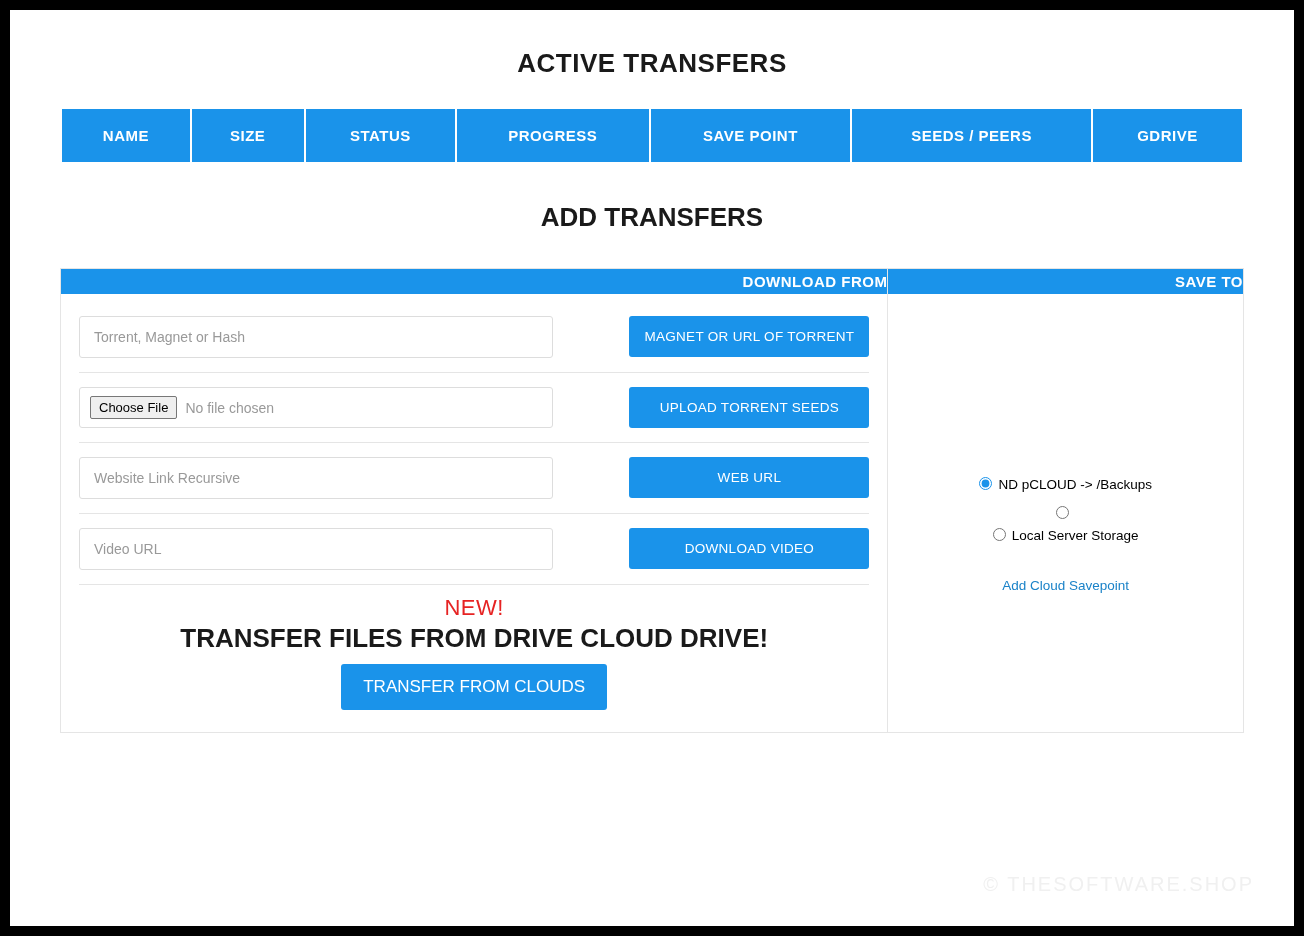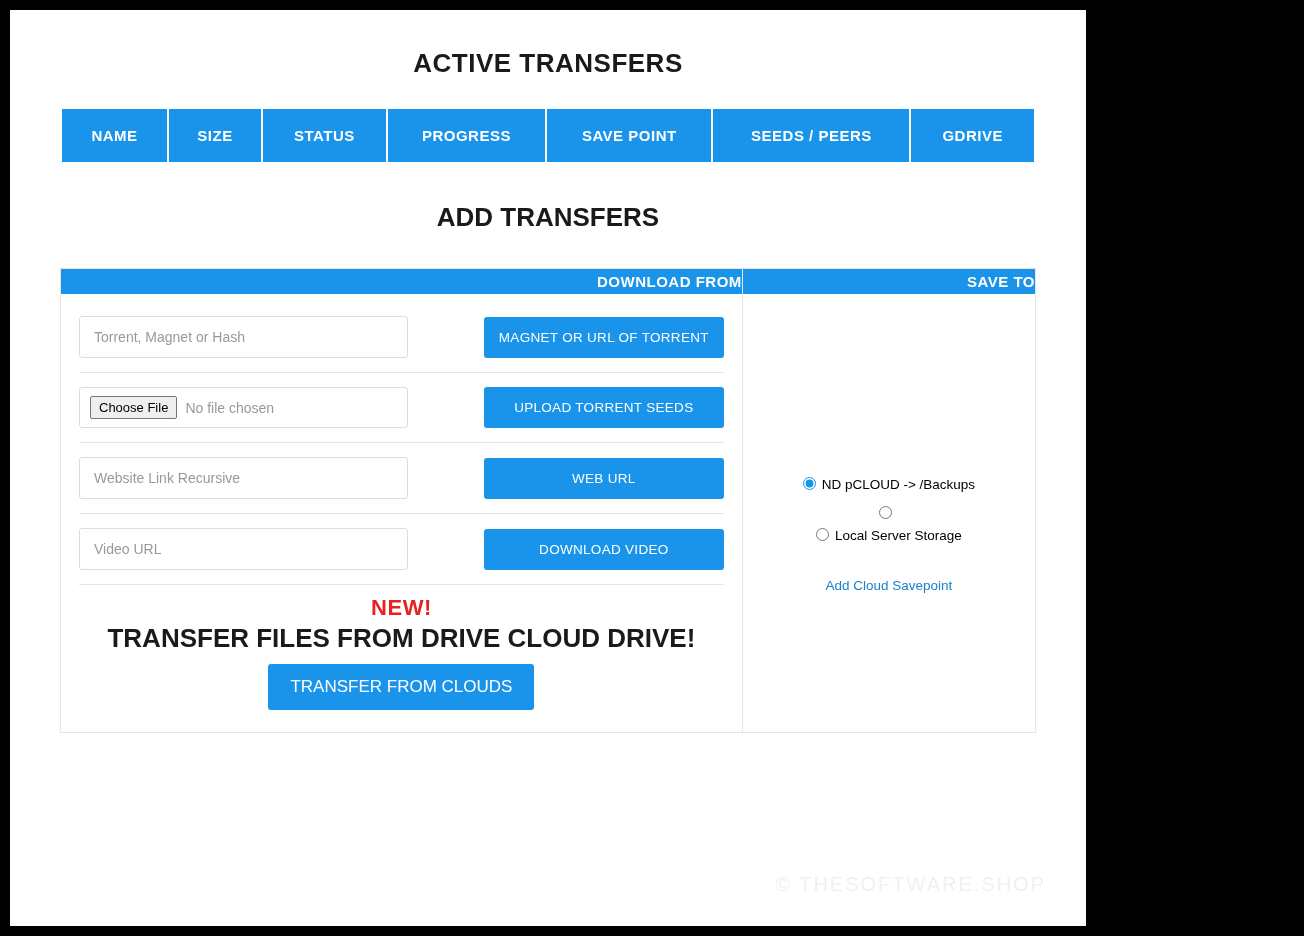--- a/index.html
+++ b/index.html
@@ -3,21 +3,21 @@
   <meta charset="utf-8">
   <style>
     * { box-sizing: border-box; margin: 0; padding: 0; }
     body {
       font-family: Arial, Helvetica, sans-serif;
       background: #000;
       padding: 10px;
     }
     .frame {
       background: #fff;
-      width: 1076px;
+      width: 1284px;
       height: 916px;
       padding: 20px 50px;
       position: relative;
       overflow: hidden;
     }
     .page-title {
       text-align: center;
       font-size: 26px;
       font-weight: 900;
       letter-spacing: 0.5px;
@@ -63,21 +63,20 @@
       font-weight: 700;
       padding: 4px 0;
       letter-spacing: 0.5px;
       font-size: 15px;
     }
     .col-body {
       padding: 22px 18px;
     }
     .dl-row {
       display: flex;
-      align-items: center;
       gap: 76px;
       padding: 14px 0;
       border-bottom: 1px solid #e5e5e5;
     }
     .dl-row:first-child { padding-top: 0; }
     .dl-input-cell { flex: 1; }
     .dl-button-cell { width: 240px; }
     .text-input {
       width: 100%;
       border: 1px solid #ddd;
@@ -115,21 +114,21 @@
       font-size: 13.5px;
       letter-spacing: 0.3px;
       cursor: pointer;
       width: 100%;
       text-align: center;
     }
     .transfer-section { text-align: center; padding-top: 10px; }
     .new-badge {
       color: #e62323;
       font-size: 22px;
-      font-weight: 700;
+      font-weight: 400;
       letter-spacing: 0.5px;
     }
     .transfer-title {
       font-size: 26px;
       font-weight: 900;
       color: #1a1a1a;
       margin: 2px 0 10px 0;
     }
     .transfer-btn {
       display: inline-block;

